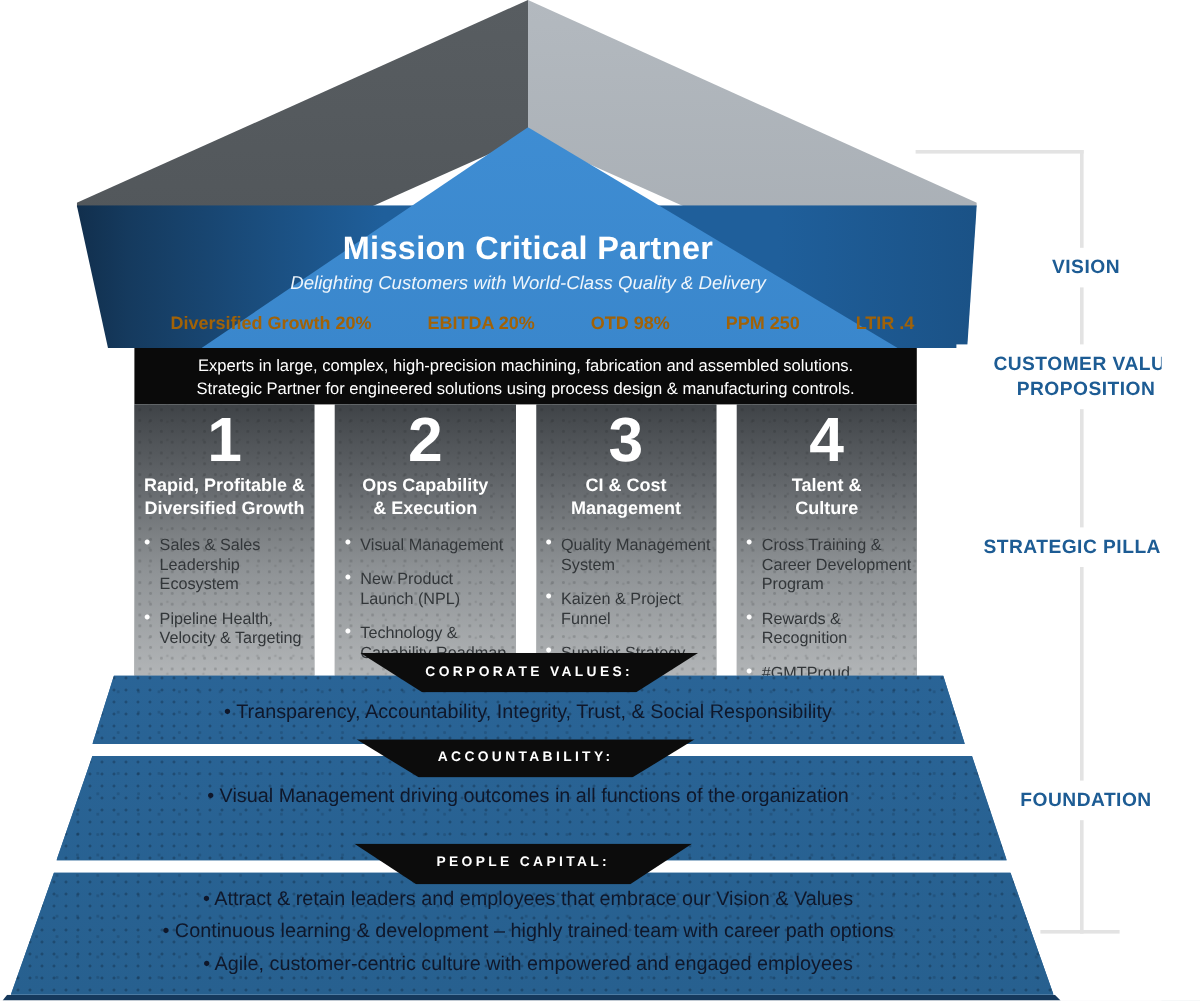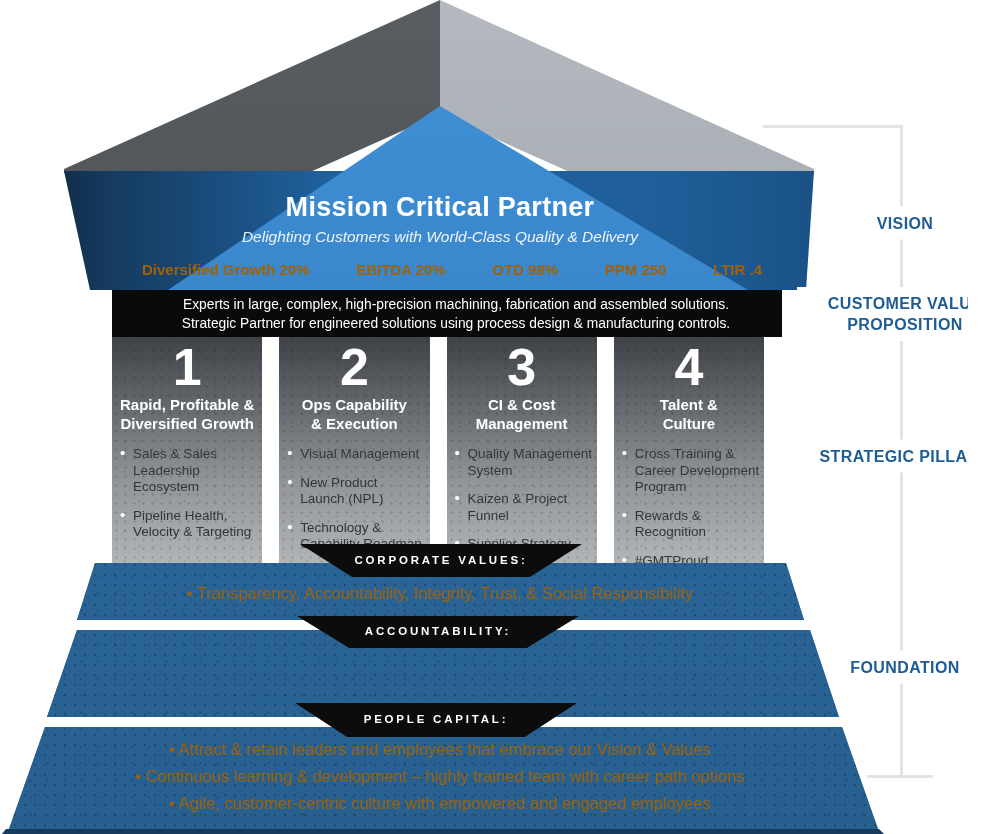--- a/index.html
+++ b/index.html
@@ -30,21 +30,21 @@
   }
   .gable-text{position:absolute;left:90px;top:192px;width:700px;text-align:center;color:#fff;}
   .gable-title{font-size:27px;font-weight:bold;letter-spacing:.3px;}
   .gable-subtitle{font-size:15.5px;font-style:italic;margin-top:5px;color:#eef5fb;}
   .metrics{position:absolute;left:142px;top:261px;width:620px;display:flex;justify-content:space-between;color:#a16207;font-size:15px;font-weight:bold;}
 
   
   .value-bar{
     position:absolute;left:112px;top:290px;width:652px;height:47px;background:#0a0a0a;
     display:flex;flex-direction:column;justify-content:center;text-align:center;
-    color:#fff;font-size:13.8px;line-height:19px;padding-left:18px;
+    color:#fff;font-size:13.8px;line-height:19px;
   }
 
   
   .pillars{position:absolute;left:112px;top:337px;width:652px;height:226px;display:flex;gap:17px;}
   .pillar{
     flex:1;
     background-image:
       radial-gradient(rgba(20,22,24,.16) 1px, transparent 1.4px),
       radial-gradient(rgba(20,22,24,.10) 1px, transparent 1.4px),
       linear-gradient(180deg,#3f4347 0%,#64686c 30%,#90949737 62%,#b2b5b7 100%);
@@ -66,21 +66,21 @@
       linear-gradient(180deg,#2f6ca5 0%,#27608f 100%);
     background-size:10px 10px,17px 17px,100% 100%;
     background-position:0 0,5px 7px,0 0;
     background-color:#2c679d;
   }
   .band1{clip-path:polygon(95px 563px, 786px 563px, 804px 620px, 77px 620px);}
   .band2{clip-path:polygon(77px 630px, 810px 630px, 839px 717px, 47px 717px);}
   .band3{clip-path:polygon(45px 727px, 842px 727px, 878px 829px, 9px 829px);}
   .ground{clip-path:polygon(6px 829px, 879px 829px, 884px 834px, 2px 834px);background:#16395c;}
 
-  .band-text{position:absolute;left:0;width:880px;text-align:center;color:#a16207;font-size:16.5px;}
+  .band-text{position:absolute;left:0;width:880px;text-align:center;color:#0f172a;font-size:16.5px;}
   .bt1{top:584px;}
   .bt2{top:650px;line-height:26.5px;}
   .bt3{top:736px;line-height:27px;}
   .band-line::before{content:"• ";}
 
   
   .banner{
     position:absolute;background:#0c0c0c;color:#fff;
     display:flex;align-items:center;justify-content:center;
     font-size:11.5px;font-weight:bold;letter-spacing:2.8px;
@@ -188,20 +188,21 @@
 
   <div class="shape band band1"></div>
   <div class="shape band band2"></div>
   <div class="shape band band3"></div>
   <div class="shape ground"></div>
 
   <div class="band-text bt1">
     <div class="band-line">Transparency, Accountability, Integrity, Trust, &amp; Social Responsibility</div>
   </div>
   <div class="band-text bt2">
+    <div class="band-line">Visual Management driving outcomes in all functions of the organization</div>
   </div>
   <div class="band-text bt3">
     <div class="band-line">Attract &amp; retain leaders and employees that embrace our Vision &amp; Values</div>
     <div class="band-line">Continuous learning &amp; development – highly trained team with career path options</div>
     <div class="band-line">Agile, customer-centric culture with empowered and engaged employees</div>
   </div>
 
   <div class="banner banner1">CORPORATE VALUES:</div>
   <div class="banner banner2">ACCOUNTABILITY:</div>
   <div class="banner banner3">PEOPLE CAPITAL:</div>

